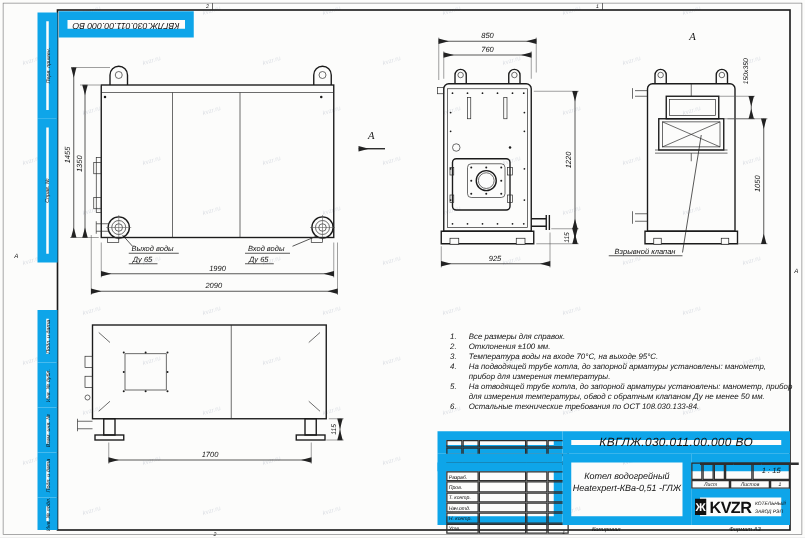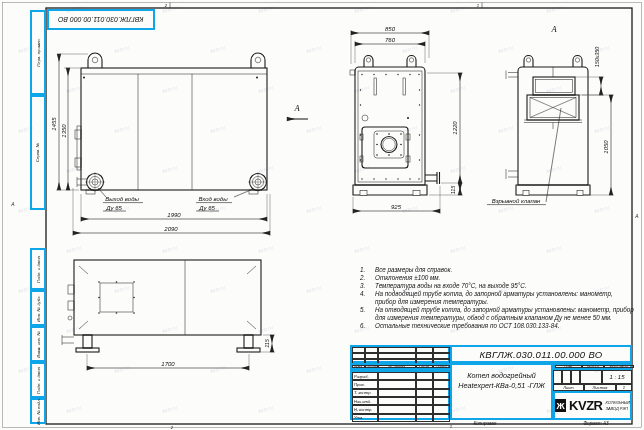--- a/index.html
+++ b/index.html
@@ -11,21 +11,21 @@
   svg{position:absolute;left:0;top:0}
   .ln{stroke:#1b1b1b;fill:none;stroke-width:1.1}
   .tn{stroke:#2a2a2a;fill:none;stroke-width:.55}
   .xt{stroke:#555;fill:none;stroke-width:.45}
   .dim{stroke:#222;fill:none;stroke-width:.6}
   .dt{font-size:6px;font-style:italic;fill:#111;text-anchor:middle;font-family:"Liberation Sans",sans-serif}
   .dts{font-size:5.4px;font-style:italic;fill:#111;text-anchor:middle;font-family:"Liberation Sans",sans-serif}
   .vl{font-size:8.5px;font-style:italic;fill:#111;text-anchor:middle;font-family:"Liberation Serif",serif}
   .zn{font-size:4.2px;font-style:italic;fill:#222;text-anchor:middle;font-family:"Liberation Sans",sans-serif}
   .abs{position:absolute;box-sizing:border-box}
-  .cellbox{border:2px solid #0ea5e9;box-sizing:border-box}
+  .cellbox{border:7px solid #0ea5e9;box-sizing:border-box}
   .c{box-sizing:border-box;border:.55px solid #2e2e2e;font-size:4.1px;font-style:italic;
      display:flex;align-items:center;justify-content:center;overflow:hidden;white-space:nowrap}
   .rot{transform:rotate(-90deg);white-space:nowrap;font-size:4.3px;font-style:italic}
   .notes{position:absolute;left:360px;top:266px;width:274px;font-size:6.3px;font-style:italic;line-height:1.27}
   .notes .row{display:flex}
   .notes .n{flex:none;width:15px;text-align:left}
   .notes .t{flex:1}
 </style>
 </head>
 <body>

